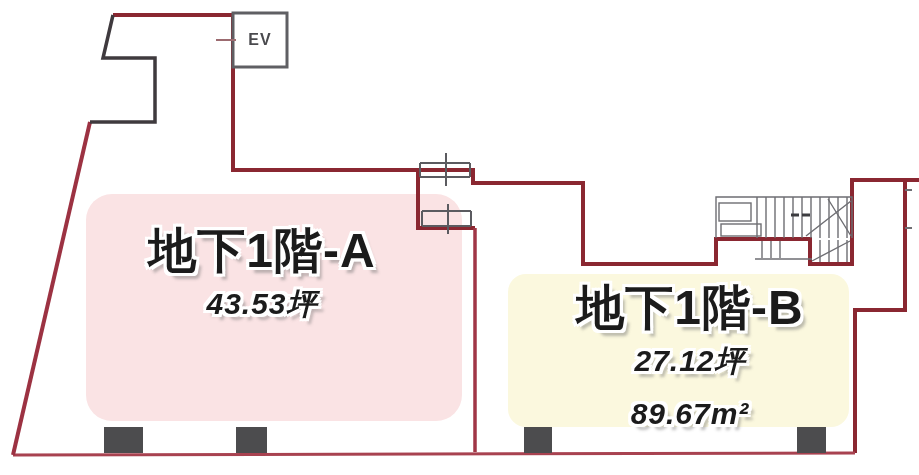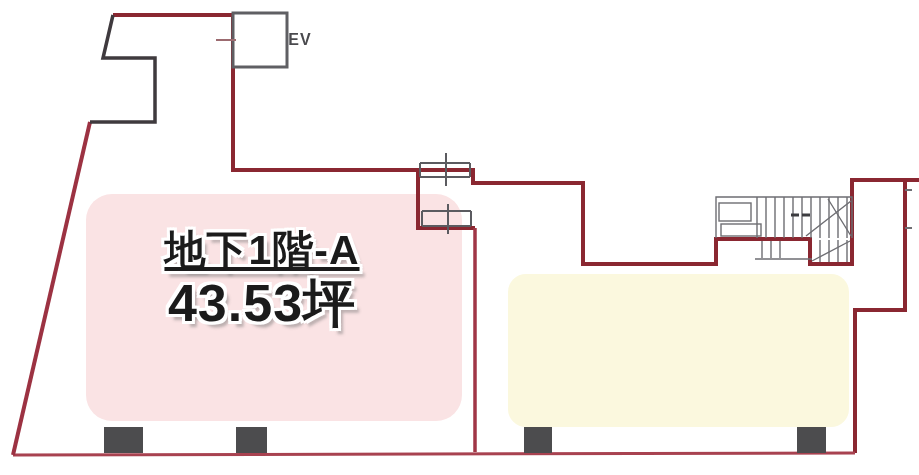--- a/index.html
+++ b/index.html
@@ -12,28 +12,28 @@
   .hl-b{left:508px;top:274px;width:341px;height:153px;border-radius:18px;}
   svg.lines{position:absolute;left:0;top:0;z-index:2;}
   .unit-text{
     position:absolute;z-index:3;text-align:center;font-weight:bold;color:#1b1b1b;
     text-shadow:
       -3px -3px 0 #fff, 3px -3px 0 #fff, -3px 3px 0 #fff, 3px 3px 0 #fff,
       -3px 0 0 #fff, 3px 0 0 #fff, 0 -3px 0 #fff, 0 3px 0 #fff,
       5px 6px 3px rgba(110,110,110,.45);
   }
   .unit-text .l{white-space:nowrap;line-height:53px;}
-  .unit-text .name{font-size:41px;letter-spacing:1px;text-decoration:underline;}
-  .unit-text .num{font-size:52px;letter-spacing:1px;}
+  .unit-text .name{font-size:48px;letter-spacing:1px;}
+  .unit-text .num{font-size:30px;letter-spacing:1px;font-style:italic;}
   #unit-a-text{left:92px;top:224px;width:340px;}
   #unit-b-text{left:520px;top:281px;width:340px;}
   #ev-label{
     position:absolute;z-index:3;left:233px;top:13px;width:54px;height:54px;
     display:flex;align-items:center;justify-content:center;
-    font-size:16px;font-weight:bold;color:#4a4a4e;letter-spacing:1px;margin-left:40px;
+    font-size:16px;font-weight:bold;color:#4a4a4e;letter-spacing:1px;
   }
 </style>
 </head>
 <body>
 
 <div id="stage">
 
   <div class="hl hl-a" style="background: rgb(250, 227, 228);"></div>
   <div class="hl hl-b" style="background: rgb(251, 248, 222);"></div>
 
@@ -91,14 +91,19 @@
     </g>
   </svg>
 
   <div id="ev-label">EV</div>
 
   <div id="unit-a-text" class="unit-text">
     <div class="l name">地下1階-A</div>
     <div class="l num">43.53坪</div>
   </div>
 
+  <div id="unit-b-text" class="unit-text">
+    <div class="l name">地下1階-B</div>
+    <div class="l num">27.12坪</div>
+    <div class="l num">89.67m²</div>
+  </div>
 
 </div>
 
 </body></html>

